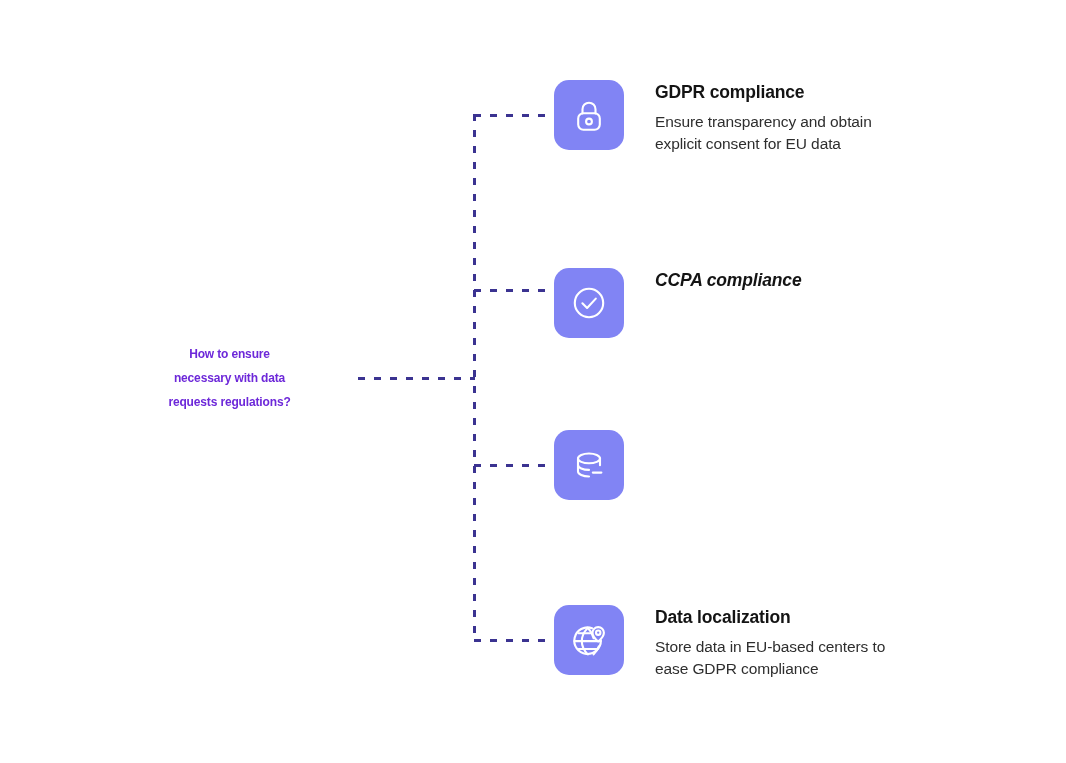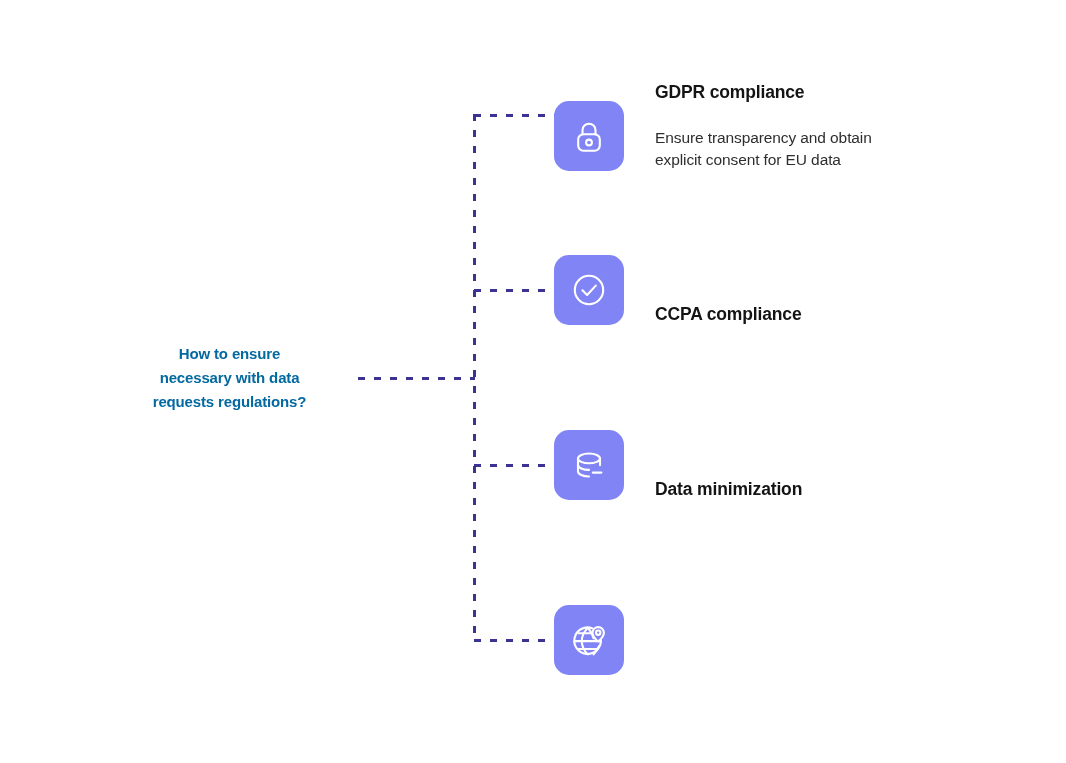--- a/index.html
+++ b/index.html
@@ -31,32 +31,32 @@
     pointer-events: none;
   }
 
   
   #root-question {
     position: absolute;
     left: 108px;
     top: 342px;
     width: 243px;
     text-align: center;
-    font-size: 15px;
+    font-size: 12px;
     font-weight: bold;
     line-height: 24px;
-    color: #0369a1;
+    color: #6d28d9;
     letter-spacing: -0.15px;
   }
 
   
   .branch {
     position: absolute;
     display: flex;
-    align-items: flex-end;
+    align-items: flex-start;
   }
   .icon-tile {
     width: 70px;
     height: 70px;
     border-radius: 15px;
     background: #8184F4;
     flex: 0 0 70px;
     display: flex;
     align-items: center;
     justify-content: center;
@@ -70,31 +70,31 @@
   }
   .branch-title {
     font-size: 17.5px;
     font-weight: bold;
     color: #141414;
     line-height: 22px;
     letter-spacing: -0.15px;
     white-space: nowrap;
   }
   .branch-desc {
-    margin-top: 24px;
+    margin-top: 8px;
     font-size: 15.5px;
     font-weight: normal;
     color: #2e2e2e;
     line-height: 22px;
     letter-spacing: -0.1px;
     width: 250px;
   }
 
   #branch-1 { left: 554px; top: 80px; }
-  #branch-2 { left: 554px; top: 255px; }
+  #branch-2 { left: 554px; top: 268px; font-style: italic; }
   #branch-3 { left: 554px; top: 430px; }
   #branch-4 { left: 554px; top: 605px; }
 </style>
 </head>
 <body>
 
 <div id="canvas">
 
   <svg id="connectors" viewBox="0 0 1066 763" width="1066" height="763">
     <g stroke="#3b3391" stroke-width="3" fill="none" stroke-linecap="butt">
@@ -146,33 +146,36 @@
     <div class="icon-tile">
       <svg width="40" height="40" viewBox="0 0 40 40">
         <ellipse cx="20" cy="13.4" rx="11" ry="4.9" fill="none" stroke="#ffffff" stroke-width="2.1"></ellipse>
         <path d="M9 13.4 V26.6 c0 2.7 4.9 4.9 11 4.9" fill="none" stroke="#ffffff" stroke-width="2.1" stroke-linecap="round"></path>
         <path d="M31 13.4 V20.2" fill="none" stroke="#ffffff" stroke-width="2.1" stroke-linecap="round"></path>
         <path d="M9 20 c0 2.7 4.9 4.9 11 4.9" fill="none" stroke="#ffffff" stroke-width="2.1" stroke-linecap="round"></path>
         <line x1="23.8" y1="27.6" x2="32.4" y2="27.6" stroke="#ffffff" stroke-width="2.1" stroke-linecap="round"></line>
       </svg>
     </div>
     <div class="branch-text">
-      <div class="branch-title">Data minimization</div>
     </div>
   </div>
 
   <div class="branch" id="branch-4">
     <div class="icon-tile">
       <svg width="40" height="40" viewBox="0 0 40 40">
         <path d="M31.9 20.6 A13.3 13.3 0 1 1 23.1 8.2" fill="none" stroke="#ffffff" stroke-width="2.1" stroke-linecap="round"></path>
         <line x1="5.6" y1="21.1" x2="31.7" y2="21.1" stroke="#ffffff" stroke-width="2.1" stroke-linecap="round"></line>
         <path d="M9.5 13.2 H21.5" fill="none" stroke="#ffffff" stroke-width="2.1" stroke-linecap="round"></path>
         <path d="M9.5 29 H28.6" fill="none" stroke="#ffffff" stroke-width="2.1" stroke-linecap="round"></path>
         <path d="M18.8 7.9 c-8 8.4 -8 18.1 0 26.5" fill="none" stroke="#ffffff" stroke-width="2.1" stroke-linecap="round"></path>
         <path d="M18.8 7.9 c3.1 3.3 5 6.8 5.8 10.4" fill="none" stroke="#ffffff" stroke-width="2.1" stroke-linecap="round"></path>
         <path d="M24.6 34.4 c2.4 -2.6 4.1 -5.3 5.2 -8.1" fill="none" stroke="#ffffff" stroke-width="2.1" stroke-linecap="round"></path>
         <path d="M29.2 7.1 a5.7 5.7 0 0 1 5.7 5.7 c0 4.1 -5.7 8.7 -5.7 8.7 s-5.7 -4.6 -5.7 -8.7 a5.7 5.7 0 0 1 5.7 -5.7 z" fill="#8184F4" stroke="#ffffff" stroke-width="2.1" stroke-linejoin="round"></path>
         <circle cx="29.2" cy="12.7" r="2.2" fill="none" stroke="#ffffff" stroke-width="2.1"></circle>
       </svg>
     </div>
+    <div class="branch-text">
+      <div class="branch-title">Data localization</div>
+      <div class="branch-desc">Store data in EU-based centers to ease GDPR compliance</div>
+    </div>
   </div>
 
 </div>
 
 </body></html>

